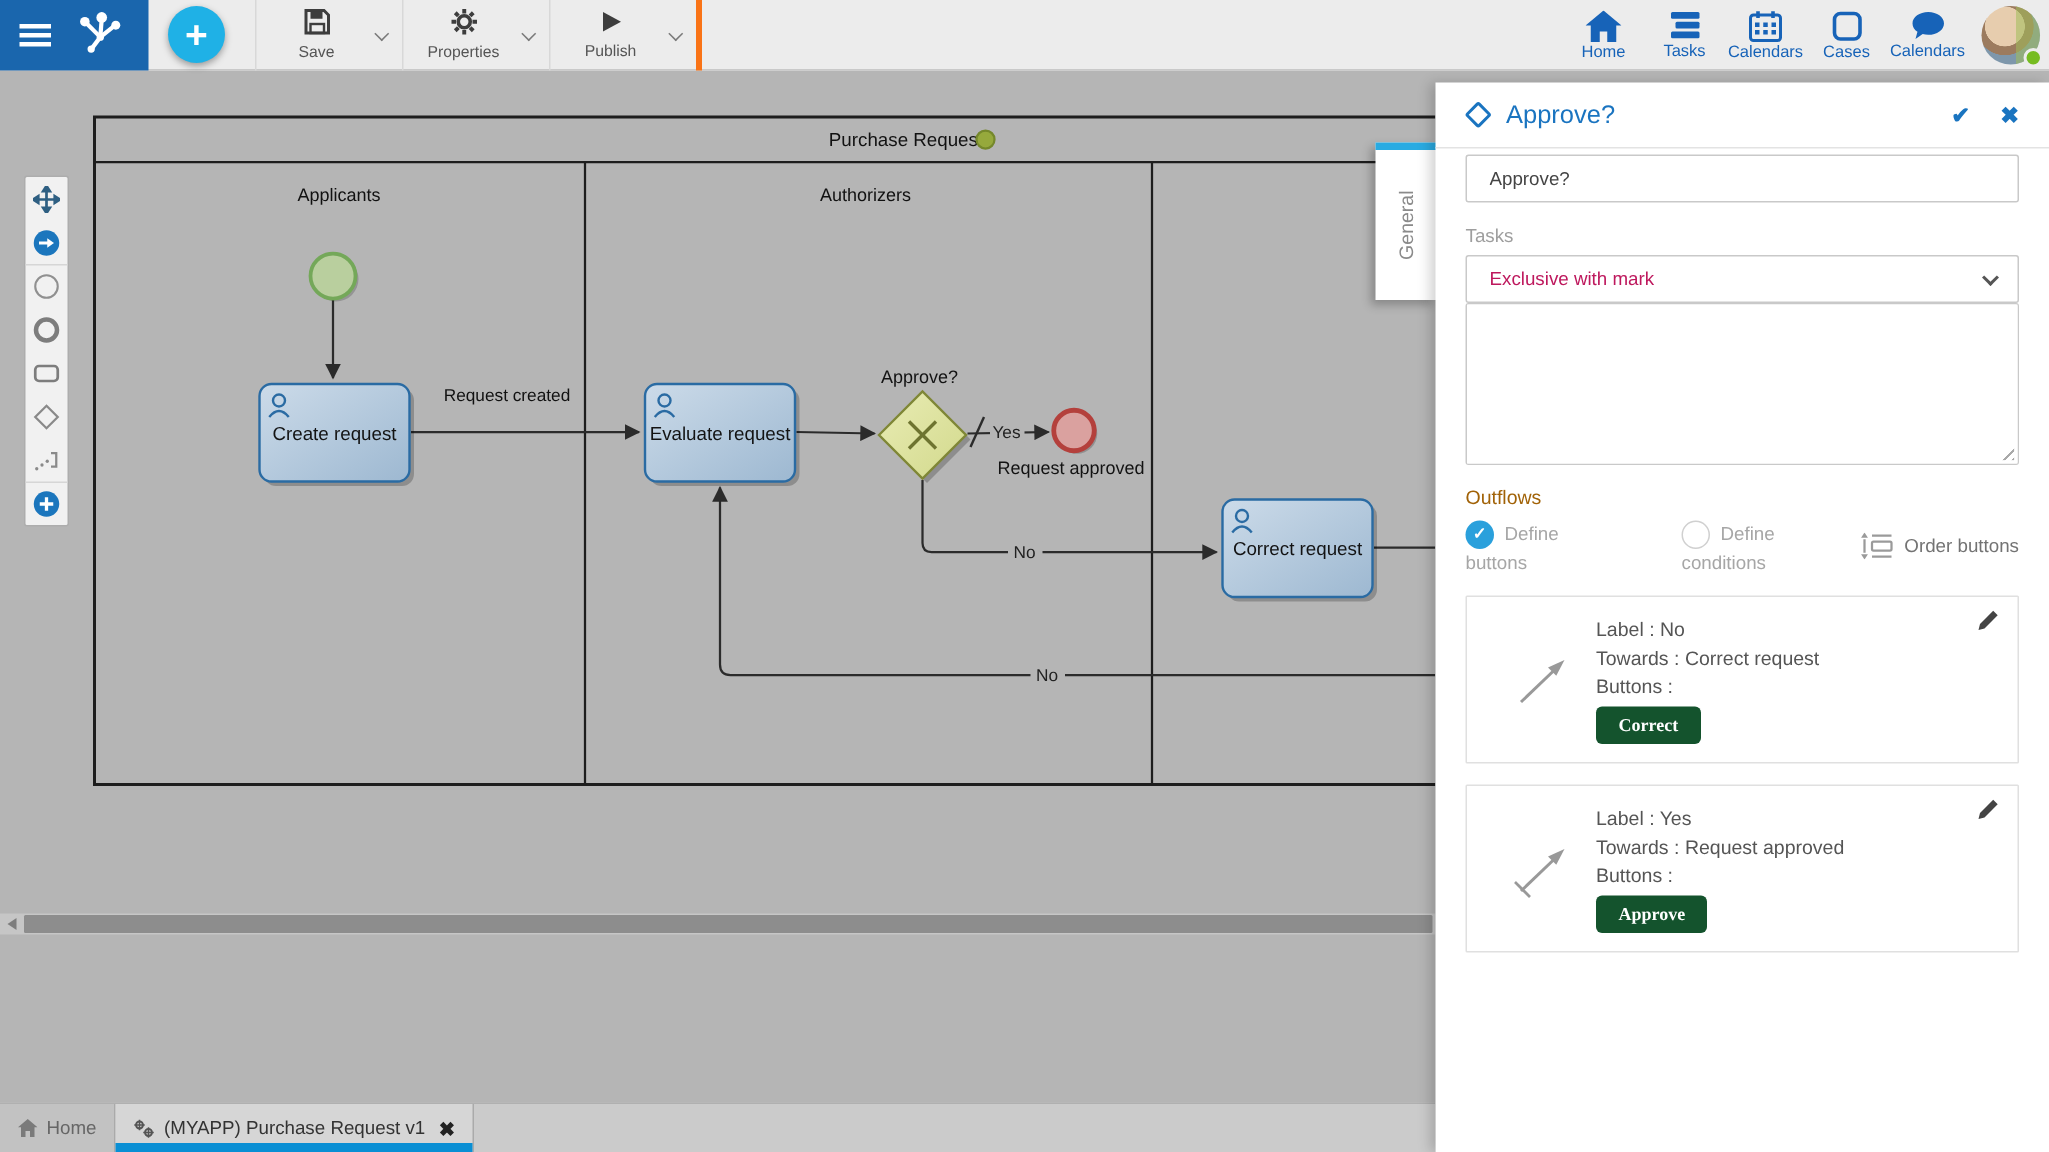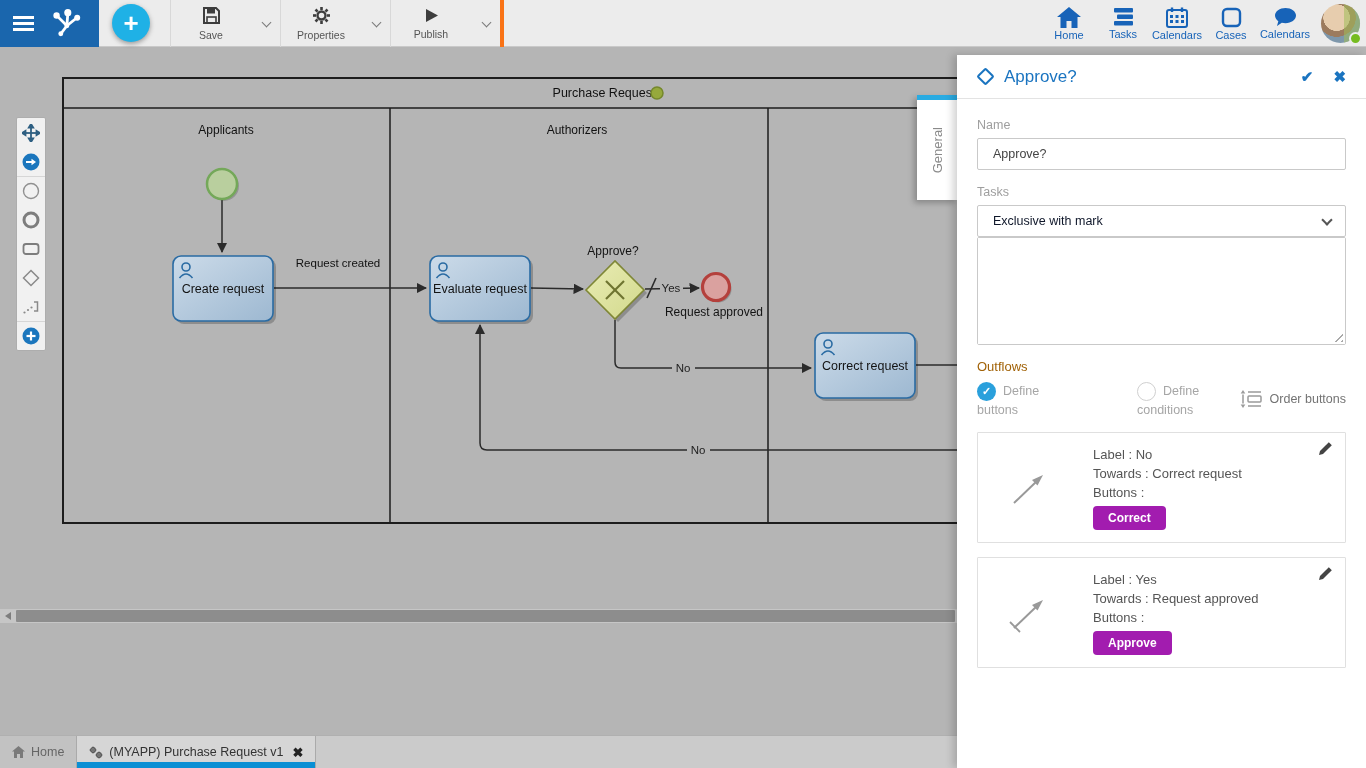--- a/index.html
+++ b/index.html
@@ -7,21 +7,21 @@
   .screen { position:relative; width:1366px; height:768px; background:#b5b5b5; overflow:hidden; }
 
   
   .topbar { position:absolute; top:0; left:0; width:1366px; height:47px; background:#ececec; border-bottom:1px solid #c9c9c9; z-index:30; }
   .brand { position:absolute; left:0; top:0; width:99px; height:47px; background:#1a66ad; display:flex; align-items:center; }
   .hamburger { margin-left:13px; display:flex; flex-direction:column; gap:3px; cursor:pointer; }
   .hamburger span { display:block; width:21px; height:3px; background:#fff; }
   .logo { margin-left:14px; }
   .plus-btn { position:absolute; left:112px; top:4px; width:38px; height:38px; border-radius:50%; background:#1fb1e6; box-shadow:0 2px 5px rgba(0,0,0,.35); display:flex; align-items:center; justify-content:center; color:#fff; font-size:26px; font-weight:bold; line-height:1; }
   .tb-actions { position:absolute; left:170px; top:0; height:47px; display:flex; }
-  .tb-item { display:flex; align-items:center; border-left:1px solid #d8d8d8; padding:0 6px 0 10px; height:47px;gap:12px; }
+  .tb-item { display:flex; align-items:center; border-left:1px solid #d8d8d8; padding:0 6px 0 10px; height:47px; }
   .tb-item:last-child { border-right:4px solid #f97316; }
   .tb-main { display:flex; flex-direction:column; align-items:center; width:60px; }
   .tb-label { margin-top:1px; font-size:10.5px; color:#555; text-align:center; line-height:1.1; }
   .chev { width:7px; height:7px; border-right:1.6px solid #7a7a7a; border-bottom:1.6px solid #7a7a7a; transform:rotate(45deg); margin:0 4px 3px 10px; }
   .tb-nav { position:absolute; right:54px; top:0; height:47px; display:flex; align-items:center; }
   .nav-item { width:54px; display:flex; flex-direction:column; align-items:center; color:#1763b8; font-size:11px; cursor:pointer; }
   .nav-item svg { margin-bottom:1px; }
   .avatar-wrap { position:absolute; right:6px; top:4px; width:39px; height:39px; }
   .avatar { width:39px; height:39px; border-radius:50%; overflow:hidden; background:radial-gradient(circle at 40% 35%, #e7cdae 0 38%, #9c7b5e 39% 55%, #7e97ab 56%); position:relative; }
   .avatar::after { content:""; position:absolute; right:0; top:0; width:40%; height:100%; background:rgba(160,190,90,.55); }
@@ -51,38 +51,38 @@
   .side-tab { position:absolute; left:917px; top:95px; width:41px; height:105px; background:#fff; border-top:5px solid #29abe2; box-shadow:-3px 3px 6px rgba(0,0,0,.25); z-index:18; display:flex; align-items:center; justify-content:center; cursor:pointer; }
   .side-tab span { writing-mode:vertical-rl; transform:rotate(180deg); color:#8a8a8a; font-size:13px; }
   .panel { position:absolute; left:957px; top:55px; width:409px; height:713px; background:#fff; box-shadow:-4px 0 8px rgba(0,0,0,.18); z-index:20; }
   .panel-head { height:44px; display:flex; align-items:center; padding:0 20px; border-bottom:1px solid #e3e3e3; }
   .diamond-ic { width:13px; height:13px; border:2px solid #1a74c0; border-radius:2px; transform:rotate(45deg); margin:0 12px 0 2px; }
   .panel-title { color:#1a74c0; font-size:17px; flex:1; }
   .head-ic { color:#1a74c0; font-size:15px; font-weight:bold; margin-left:20px; cursor:pointer; }
   .panel-body { padding:4px 20px 0 20px; }
   .f-label { color:#9e9e9e; font-size:12.5px; margin:15px 0 6px; }
   .f-input { width:100%; height:32px; border:1px solid #c9c9c9; border-radius:2px; padding:0 15px; font-size:12.5px; color:#444; font-family:"Liberation Sans",sans-serif; background:#fff; }
-  .f-select { position:relative; width:100%; height:32px; border:1px solid #c9c9c9; border-radius:2px; display:flex; align-items:center; padding:0 15px; font-size:12.5px; color:#0f172a; cursor:pointer; }
+  .f-select { position:relative; width:100%; height:32px; border:1px solid #c9c9c9; border-radius:2px; display:flex; align-items:center; padding:0 15px; font-size:12.5px; color:#be185d; cursor:pointer; }
   .f-select .sel-chev { position:absolute; right:14px; top:10px; width:8px; height:8px; border-right:2px solid #555; border-bottom:2px solid #555; transform:rotate(45deg); }
   .f-textarea { position:relative; width:100%; height:108px; border:1px solid #c9c9c9; border-radius:2px; }
   .f-textarea textarea { width:100%; height:100%; border:none; resize:none; outline:none; padding:8px 12px; font-family:"Liberation Sans",sans-serif; font-size:12.5px; }
   .grip { position:absolute; right:2px; bottom:2px; width:10px; height:10px; background:repeating-linear-gradient(-45deg,#a9a9a9 0 1.5px,transparent 1.5px 4.5px); clip-path:polygon(100% 0,100% 100%,0 100%); }
   .outflows-label { color:#a16207; font-size:13px; margin:14px 0 8px; }
   .radio-row { display:flex; align-items:flex-start; margin:2px 0 12px; }
   .radio-opt { width:88px; font-size:12.5px; color:#a6a6a6; line-height:19px; cursor:pointer; }
   .radio-opt .rc { display:inline-block; vertical-align:middle; width:19px; height:19px; border-radius:50%; margin-right:7px; }
   .rc.checked { background:#2aa0dc; color:#fff; text-align:center; font-size:11px; line-height:19px; font-weight:bold; }
   .rc.empty { border:1px solid #d0d0d0; background:#fff; }
-  .radio-opt.second { margin-left:72px; }
+  .radio-opt.second { margin-left:56px; }
   .order-btns { margin-left:auto; display:flex; align-items:center; color:#737373; font-size:12.5px; cursor:pointer; padding-top:8px; }
   .order-btns svg { margin-right:8px; }
   .card { position:relative; border:1px solid #e0e0e0; border-radius:1px; min-height:100px; margin-bottom:14px; display:flex; padding:12px 14px; }
   .card-arrow { width:72px; display:flex; align-items:center; justify-content:center; }
-  .card-text { font-size:13px; color:#555; line-height:19px;margin-left:29px; }
-  .card-btn { display:inline-block; margin-top:4px; background:#a21caf; color:#fff; font-size:12px; font-weight:bold; padding:5px 15px; border-radius:4px; border:none; cursor:pointer; font-family:Liberation Sans, sans-serif; }
+  .card-text { font-size:13px; color:#555; line-height:19px; }
+  .card-btn { display:inline-block; margin-top:4px; background:#14532d; color:#fff; font-size:12px; font-weight:bold; padding:5px 15px; border-radius:4px; border:none; cursor:pointer; font-family:Liberation Serif, serif; }
   .pencil { position:absolute; right:12px; top:8px; cursor:pointer; }
 
   svg text { font-family:"Liberation Sans", sans-serif; }
 </style>
 </head>
 <body>
 
 <div class="screen">
 
   <div class="canvas">
@@ -414,21 +414,20 @@
   </div>
 
   <div class="panel">
     <div class="panel-head">
       <span class="diamond-ic"></span>
       <span class="panel-title">Approve?</span>
       <span class="head-ic">✔</span>
       <span class="head-ic">✖</span>
     </div>
     <div class="panel-body">
-      <div class="f-label">Name</div>
       <input class="f-input" type="text" value="Approve?" style="">
 
       <div class="f-label">Tasks</div>
       <div class="f-select">
         <span>Exclusive with mark</span>
         <span class="sel-chev"></span>
       </div>
 
       <div class="f-textarea">
         <textarea style=""></textarea>

